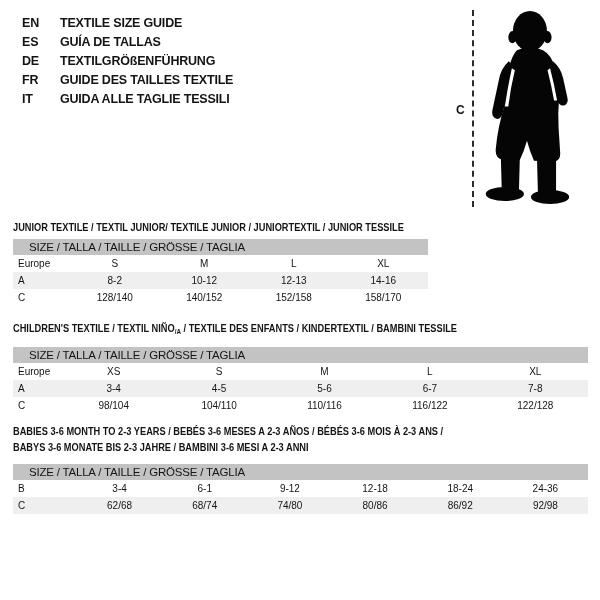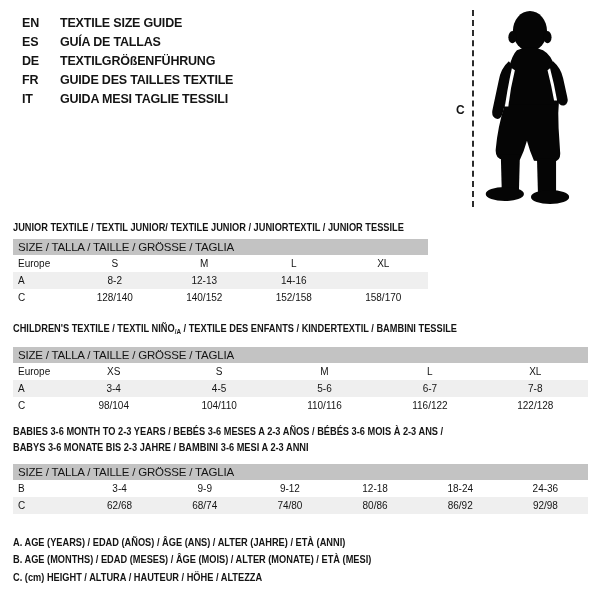--- a/index.html
+++ b/index.html
@@ -16,21 +16,21 @@
   .measure-line { position:absolute; left:472px; top:10px; height:197px; width:0;
                   border-left:2.5px dashed #2b2b2b; }
   .measure-label { position:absolute; left:456px; top:103px; font-size:12px; font-weight:bold; }
   .baby-figure { position:absolute; left:483px; top:8px; width:112px; height:199px; }
 
   
   .tbl-title { position:absolute; left:13px; font-size:11px; font-weight:bold;
                white-space:nowrap; transform:scaleX(0.84); transform-origin:0 50%; }
   .size-table { position:absolute; left:13px; }
   .size-bar { background:#c3c3c3; height:16px; line-height:16px; font-size:11.5px;
-              padding-left:5px; letter-spacing:-0.2px; transform-origin:0 50%; }
+              padding-left:16px; letter-spacing:-0.2px; transform-origin:0 50%; }
   .t-row { display:grid; height:17px; line-height:17px; font-size:10px; }
   .t-row.alt { background:#efefef; }
   .t-label { text-align:left; padding-left:5px; }
   .t-cell { text-align:center; }
   .cols-t1 { grid-template-columns:57px repeat(4,1fr); }
   .cols-t2 { grid-template-columns:48px repeat(5,1fr); }
   .cols-t3 { grid-template-columns:64px repeat(6,1fr); }
   .sub-note { font-size:7.5px; vertical-align:-2px; }
 
   
@@ -55,21 +55,21 @@
     <div class="lang-row">
       <span class="lang-code">DE</span>
       <span class="lang-label">TEXTILGRÖßENFÜHRUNG</span>
     </div>
     <div class="lang-row">
       <span class="lang-code">FR</span>
       <span class="lang-label">GUIDE DES TAILLES TEXTILE</span>
     </div>
     <div class="lang-row">
       <span class="lang-code">IT</span>
-      <span class="lang-label">GUIDA MESI TAGLIE TESSILI</span>
+      <span class="lang-label">GUIDA ALLE TAGLIE TESSILI</span>
     </div>
   </div>
 
   <div class="measure-line"></div>
   <div class="measure-label">C</div>
   <svg class="baby-figure" viewBox="0 0 110 198" xmlns="http://www.w3.org/2000/svg">
     <g fill="#050505">
       <ellipse cx="46" cy="23" rx="17" ry="20"></ellipse>
       <ellipse cx="28.5" cy="29" rx="4" ry="6"></ellipse>
       <ellipse cx="63.5" cy="29" rx="4" ry="6"></ellipse>
@@ -94,20 +94,21 @@
     <div class="t-row cols-t1">
       <span class="t-label">Europe</span>
       <span class="t-cell">S</span>
       <span class="t-cell">M</span>
       <span class="t-cell">L</span>
       <span class="t-cell">XL</span>
     </div>
     <div class="t-row cols-t1 alt">
       <span class="t-label">A</span>
       <span class="t-cell">8-2</span>
+      <span class="t-cell">10-12</span>
       <span class="t-cell">12-13</span>
       <span class="t-cell">14-16</span>
     </div>
     <div class="t-row cols-t1">
       <span class="t-label">C</span>
       <span class="t-cell">128/140</span>
       <span class="t-cell">140/152</span>
       <span class="t-cell">152/158</span>
       <span class="t-cell">158/170</span>
     </div>
@@ -144,36 +145,31 @@
     </div>
   </div>
 
   <div class="tbl-title" style="top:425px;">BABIES 3-6 MONTH TO 2-3 YEARS / BEBÉS 3-6 MESES A 2-3 AÑOS / BÉBÉS 3-6 MOIS À 2-3 ANS /</div>
   <div class="tbl-title" style="top:441px;">BABYS 3-6 MONATE BIS 2-3 JAHRE / BAMBINI 3-6 MESI A 2-3 ANNI</div>
   <div class="size-table" style="top:464px; width:575px;">
     <div class="size-bar">SIZE / TALLA / TAILLE / GRÖSSE / TAGLIA</div>
     <div class="t-row cols-t3">
       <span class="t-label">B</span>
       <span class="t-cell">3-4</span>
-      <span class="t-cell">9-9</span>
+      <span class="t-cell">6-1</span>
       <span class="t-cell">9-12</span>
       <span class="t-cell">12-18</span>
       <span class="t-cell">18-24</span>
       <span class="t-cell">24-36</span>
     </div>
     <div class="t-row cols-t3 alt">
       <span class="t-label">C</span>
       <span class="t-cell">62/68</span>
       <span class="t-cell">68/74</span>
       <span class="t-cell">74/80</span>
       <span class="t-cell">80/86</span>
       <span class="t-cell">86/92</span>
       <span class="t-cell">92/98</span>
     </div>
   </div>
 
-  <div class="footnotes">
-    <div class="footnote">A. AGE (YEARS) / EDAD (AÑOS) / ÂGE (ANS) / ALTER (JAHRE) / ETÀ (ANNI)</div>
-    <div class="footnote">B. AGE (MONTHS) / EDAD (MESES) / ÂGE (MOIS) / ALTER (MONATE) / ETÀ (MESI)</div>
-    <div class="footnote">C. (cm) HEIGHT / ALTURA / HAUTEUR / HÖHE / ALTEZZA</div>
-  </div>
 
 </div>
 
 </body></html>

